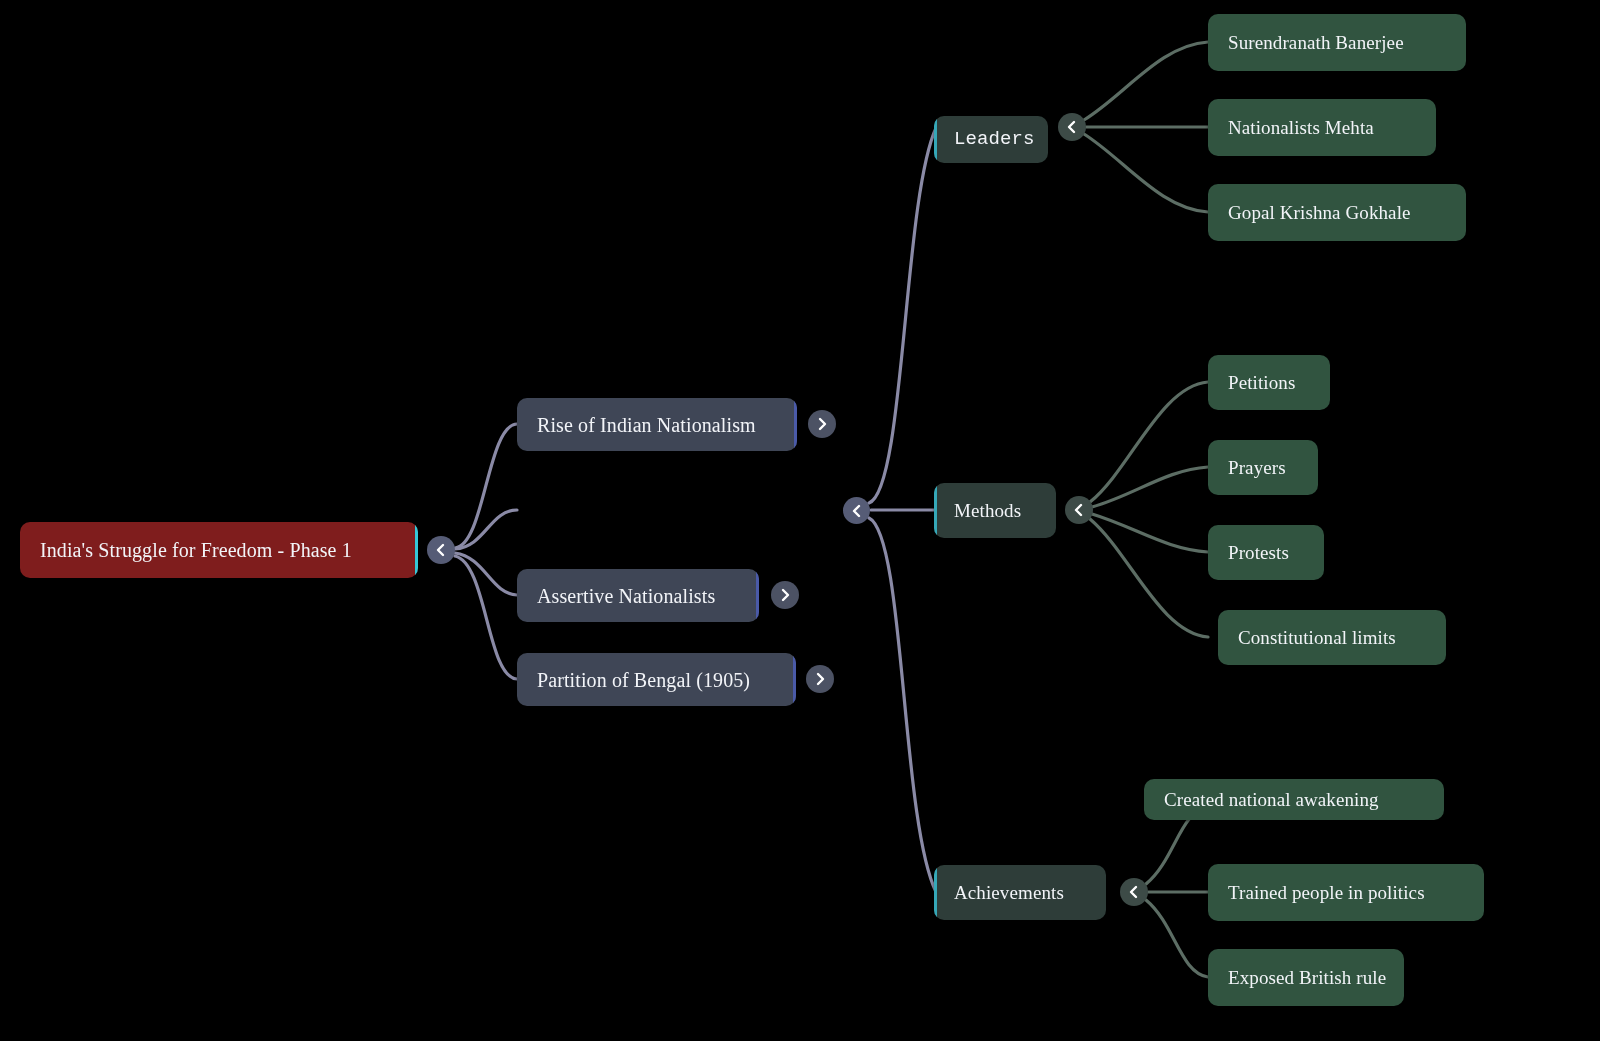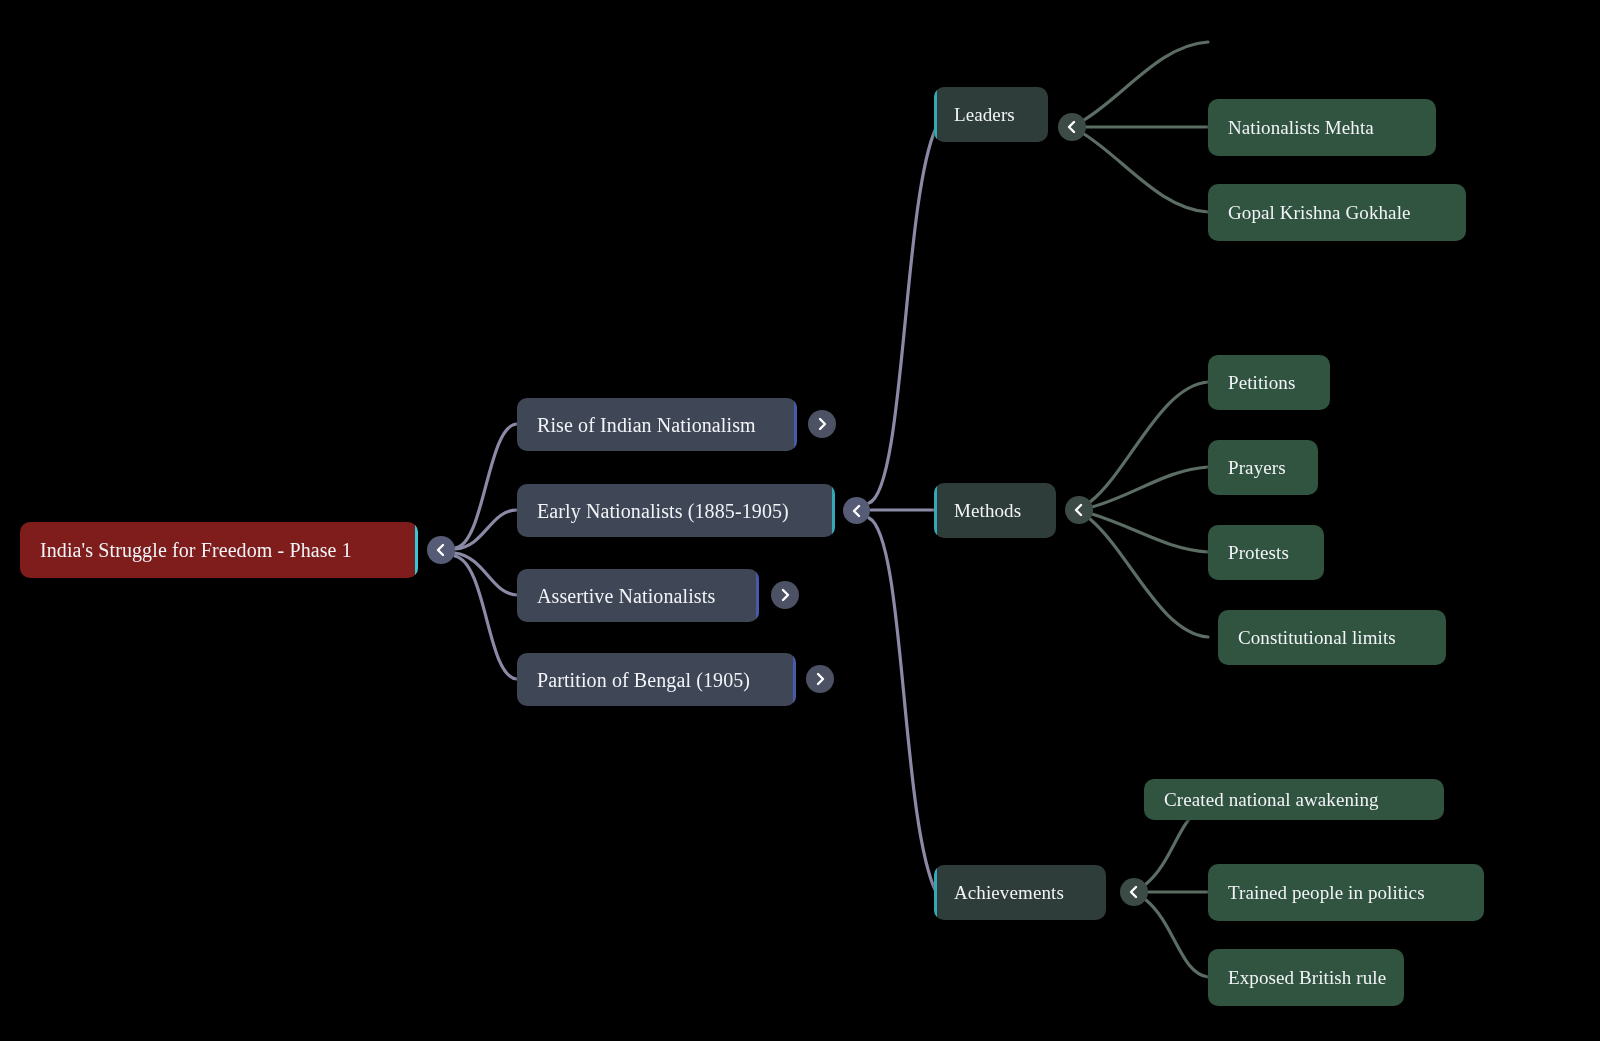--- a/index.html
+++ b/index.html
@@ -153,24 +153,20 @@
   <div class="node node-branch" style="left:517px; top:398px; width:280px; height:53px;">
     <span class="node-label">Rise of Indian Nationalism</span>
     <span class="accent-stripe accent-right" style="background:#4a5aa8;"></span>
   </div>
   <div class="toggle toggle-gray" style="left:808px; top:410px; width:28px; height:28px;">
     <svg width="14" height="14" viewBox="0 0 14 14">
       <polyline points="5,2 10,7 5,12" fill="none" stroke="#ffffff" stroke-width="2.4" stroke-linecap="round" stroke-linejoin="round"></polyline>
     </svg>
   </div>
 
-  <div class="node node-branch" style="left:517px; top:484px; width:318px; height:53px;">
-    <span class="node-label">Early Nationalists (1885-1905)</span>
-    <span class="accent-stripe accent-right" style="background:#35a8b8;"></span>
-  </div>
   <div class="toggle toggle-slate" style="left:843px; top:497px; width:27px; height:27px;">
     <svg width="14" height="14" viewBox="0 0 14 14">
       <polyline points="9,2 4,7 9,12" fill="none" stroke="#ffffff" stroke-width="2.4" stroke-linecap="round" stroke-linejoin="round"></polyline>
     </svg>
   </div>
 
   <div class="node node-branch" style="left:517px; top:569px; width:242px; height:53px;">
     <span class="node-label">Assertive Nationalists</span>
     <span class="accent-stripe accent-right" style="background:#4a5aa8;"></span>
   </div>
@@ -183,21 +179,21 @@
   <div class="node node-branch" style="left:517px; top:653px; width:279px; height:53px;">
     <span class="node-label">Partition of Bengal (1905)</span>
     <span class="accent-stripe accent-right" style="background:#4a5aa8;"></span>
   </div>
   <div class="toggle toggle-gray" style="left:806px; top:665px; width:28px; height:28px;">
     <svg width="14" height="14" viewBox="0 0 14 14">
       <polyline points="5,2 10,7 5,12" fill="none" stroke="#ffffff" stroke-width="2.4" stroke-linecap="round" stroke-linejoin="round"></polyline>
     </svg>
   </div>
 
-  <div class="node node-category" style="left:934px; top:87px; width:114px; height:55px;">
+  <div class="node node-category" style="left:934px; top:116px; width:114px; height:47px;font-family:Liberation Mono, monospace;">
     <span class="accent-stripe accent-left" style="background:#35a8b8;"></span>
     <span class="node-label">Leaders</span>
   </div>
   <div class="toggle toggle-green" style="left:1058px; top:113px; width:28px; height:28px;">
     <svg width="14" height="14" viewBox="0 0 14 14">
       <polyline points="9,2 4,7 9,12" fill="none" stroke="#ffffff" stroke-width="2.4" stroke-linecap="round" stroke-linejoin="round"></polyline>
     </svg>
   </div>
 
   <div class="node node-category" style="left:934px; top:483px; width:122px; height:55px;">
@@ -213,20 +209,23 @@
   <div class="node node-category" style="left:934px; top:865px; width:172px; height:55px;">
     <span class="accent-stripe accent-left" style="background:#35a8b8;"></span>
     <span class="node-label">Achievements</span>
   </div>
   <div class="toggle toggle-green" style="left:1120px; top:878px; width:28px; height:28px;">
     <svg width="14" height="14" viewBox="0 0 14 14">
       <polyline points="9,2 4,7 9,12" fill="none" stroke="#ffffff" stroke-width="2.4" stroke-linecap="round" stroke-linejoin="round"></polyline>
     </svg>
   </div>
 
+  <div class="node node-leaf" style="left:1208px; top:14px; width:258px; height:57px;">
+    <span class="node-label">Surendranath Banerjee</span>
+  </div>
 
   <div class="node node-leaf" style="left:1208px; top:99px; width:228px; height:57px;">
     <span class="node-label">Nationalists Mehta</span>
   </div>
 
   <div class="node node-leaf" style="left:1208px; top:184px; width:258px; height:57px;">
     <span class="node-label">Gopal Krishna Gokhale</span>
   </div>
 
   <div class="node node-leaf" style="left:1208px; top:355px; width:122px; height:55px;">

